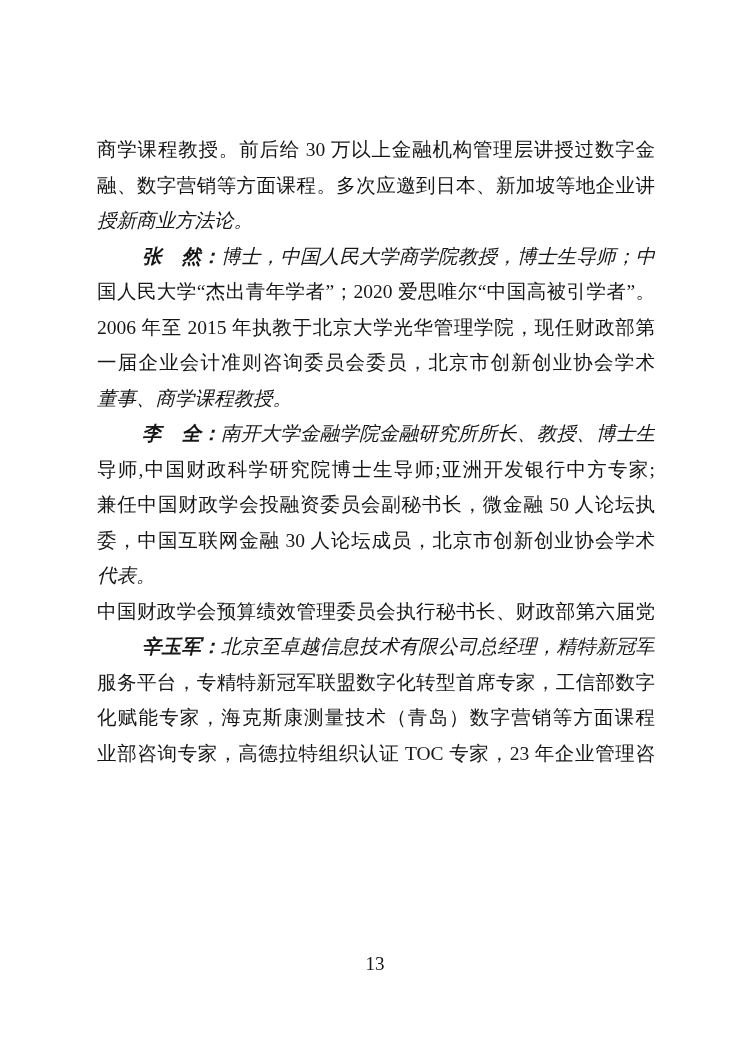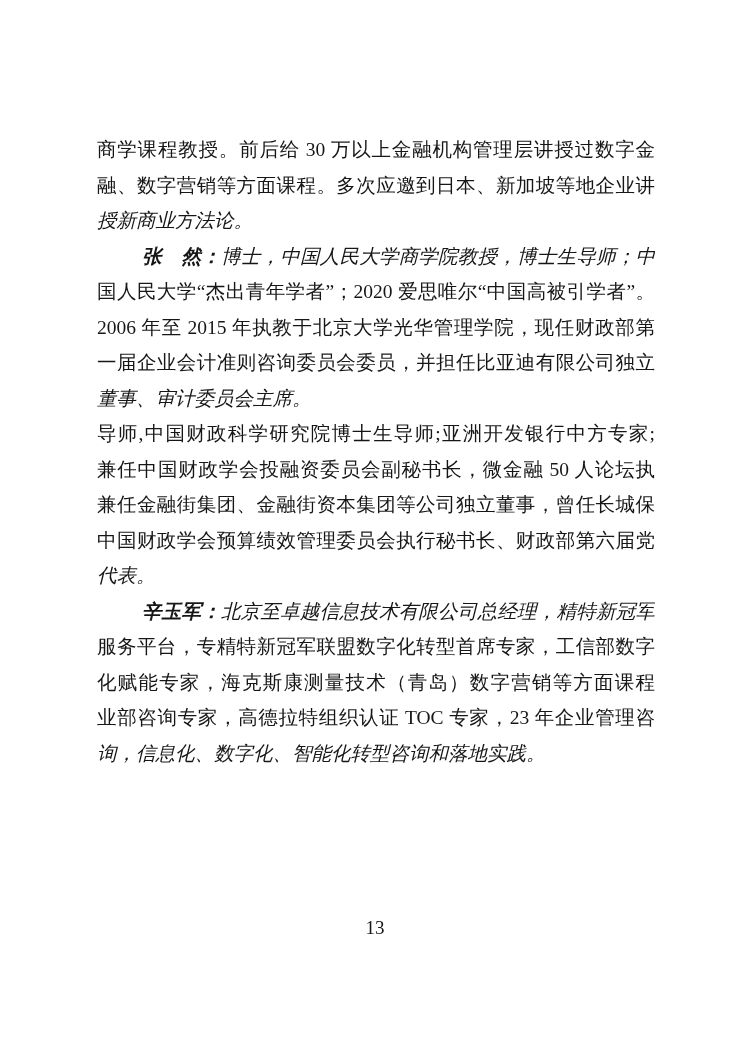--- a/index.html
+++ b/index.html
@@ -42,21 +42,21 @@
   .line.para-last {
     text-align-last: left;
     font-style: italic;
   }
   .line strong {
     font-weight: 700;
   }
   .page-number {
     position: absolute;
     left: 0;
-    top: 916px;
+    top: 952px;
     width: 100%;
     text-align: center;
     font-size: 19px;
     line-height: 24px;
     color: #161616;
   }
 </style>
 </head>
 <body>
 
@@ -64,32 +64,32 @@
   <div class="content">
       <div class="paragraph">
         <div class="line">商学课程教授。前后给 30 万以上金融机构管理层讲授过数字金</div>
         <div class="line">融、数字营销等方面课程。多次应邀到日本、新加坡等地企业讲</div>
         <div class="line para-last">授新商业方法论。</div>
       </div>
       <div class="paragraph">
         <div class="line indent"><strong>张　然：</strong>博士，中国人民大学商学院教授，博士生导师；中</div>
         <div class="line">国人民大学“杰出青年学者”；2020 爱思唯尔“中国高被引学者”。</div>
         <div class="line">2006 年至 2015 年执教于北京大学光华管理学院，现任财政部第</div>
-        <div class="line">一届企业会计准则咨询委员会委员，并担任比亚迪有限公司独立</div>
-        <div class="line para-last">董事、审计委员会主席。</div>
+        <div class="line">一届企业会计准则咨询委员会委员，北京市创新创业协会学术</div>
+        <div class="line para-last">董事、商学课程教授。</div>
       </div>
       <div class="paragraph">
+        <div class="line indent"><strong>李　全：</strong>南开大学金融学院金融研究所所长、教授、博士生</div>
         <div class="line">导师,中国财政科学研究院博士生导师;亚洲开发银行中方专家;</div>
         <div class="line">兼任中国财政学会投融资委员会副秘书长，微金融 50 人论坛执</div>
-        <div class="line">兼任金融街集团、金融街资本集团等公司独立董事，曾任长城保</div>
+        <div class="line">委，中国互联网金融 30 人论坛成员，北京市创新创业协会学术</div>
+        <div class="line para-last">代表。</div>
         <div class="line">中国财政学会预算绩效管理委员会执行秘书长、财政部第六届党</div>
-        <div class="line para-last">代表。</div>
       </div>
       <div class="paragraph">
         <div class="line indent"><strong>辛玉军：</strong>北京至卓越信息技术有限公司总经理，精特新冠军</div>
         <div class="line">服务平台，专精特新冠军联盟数字化转型首席专家，工信部数字</div>
         <div class="line">化赋能专家，海克斯康测量技术（青岛）数字营销等方面课程</div>
         <div class="line">业部咨询专家，高德拉特组织认证 TOC 专家，23 年企业管理咨</div>
-        <div class="line para-last">询，信息化、数字化、智能化转型咨询和落地实践。</div>
       </div>
     </div>
   <div class="page-number">13</div>
 </div>
 
 </body></html>

